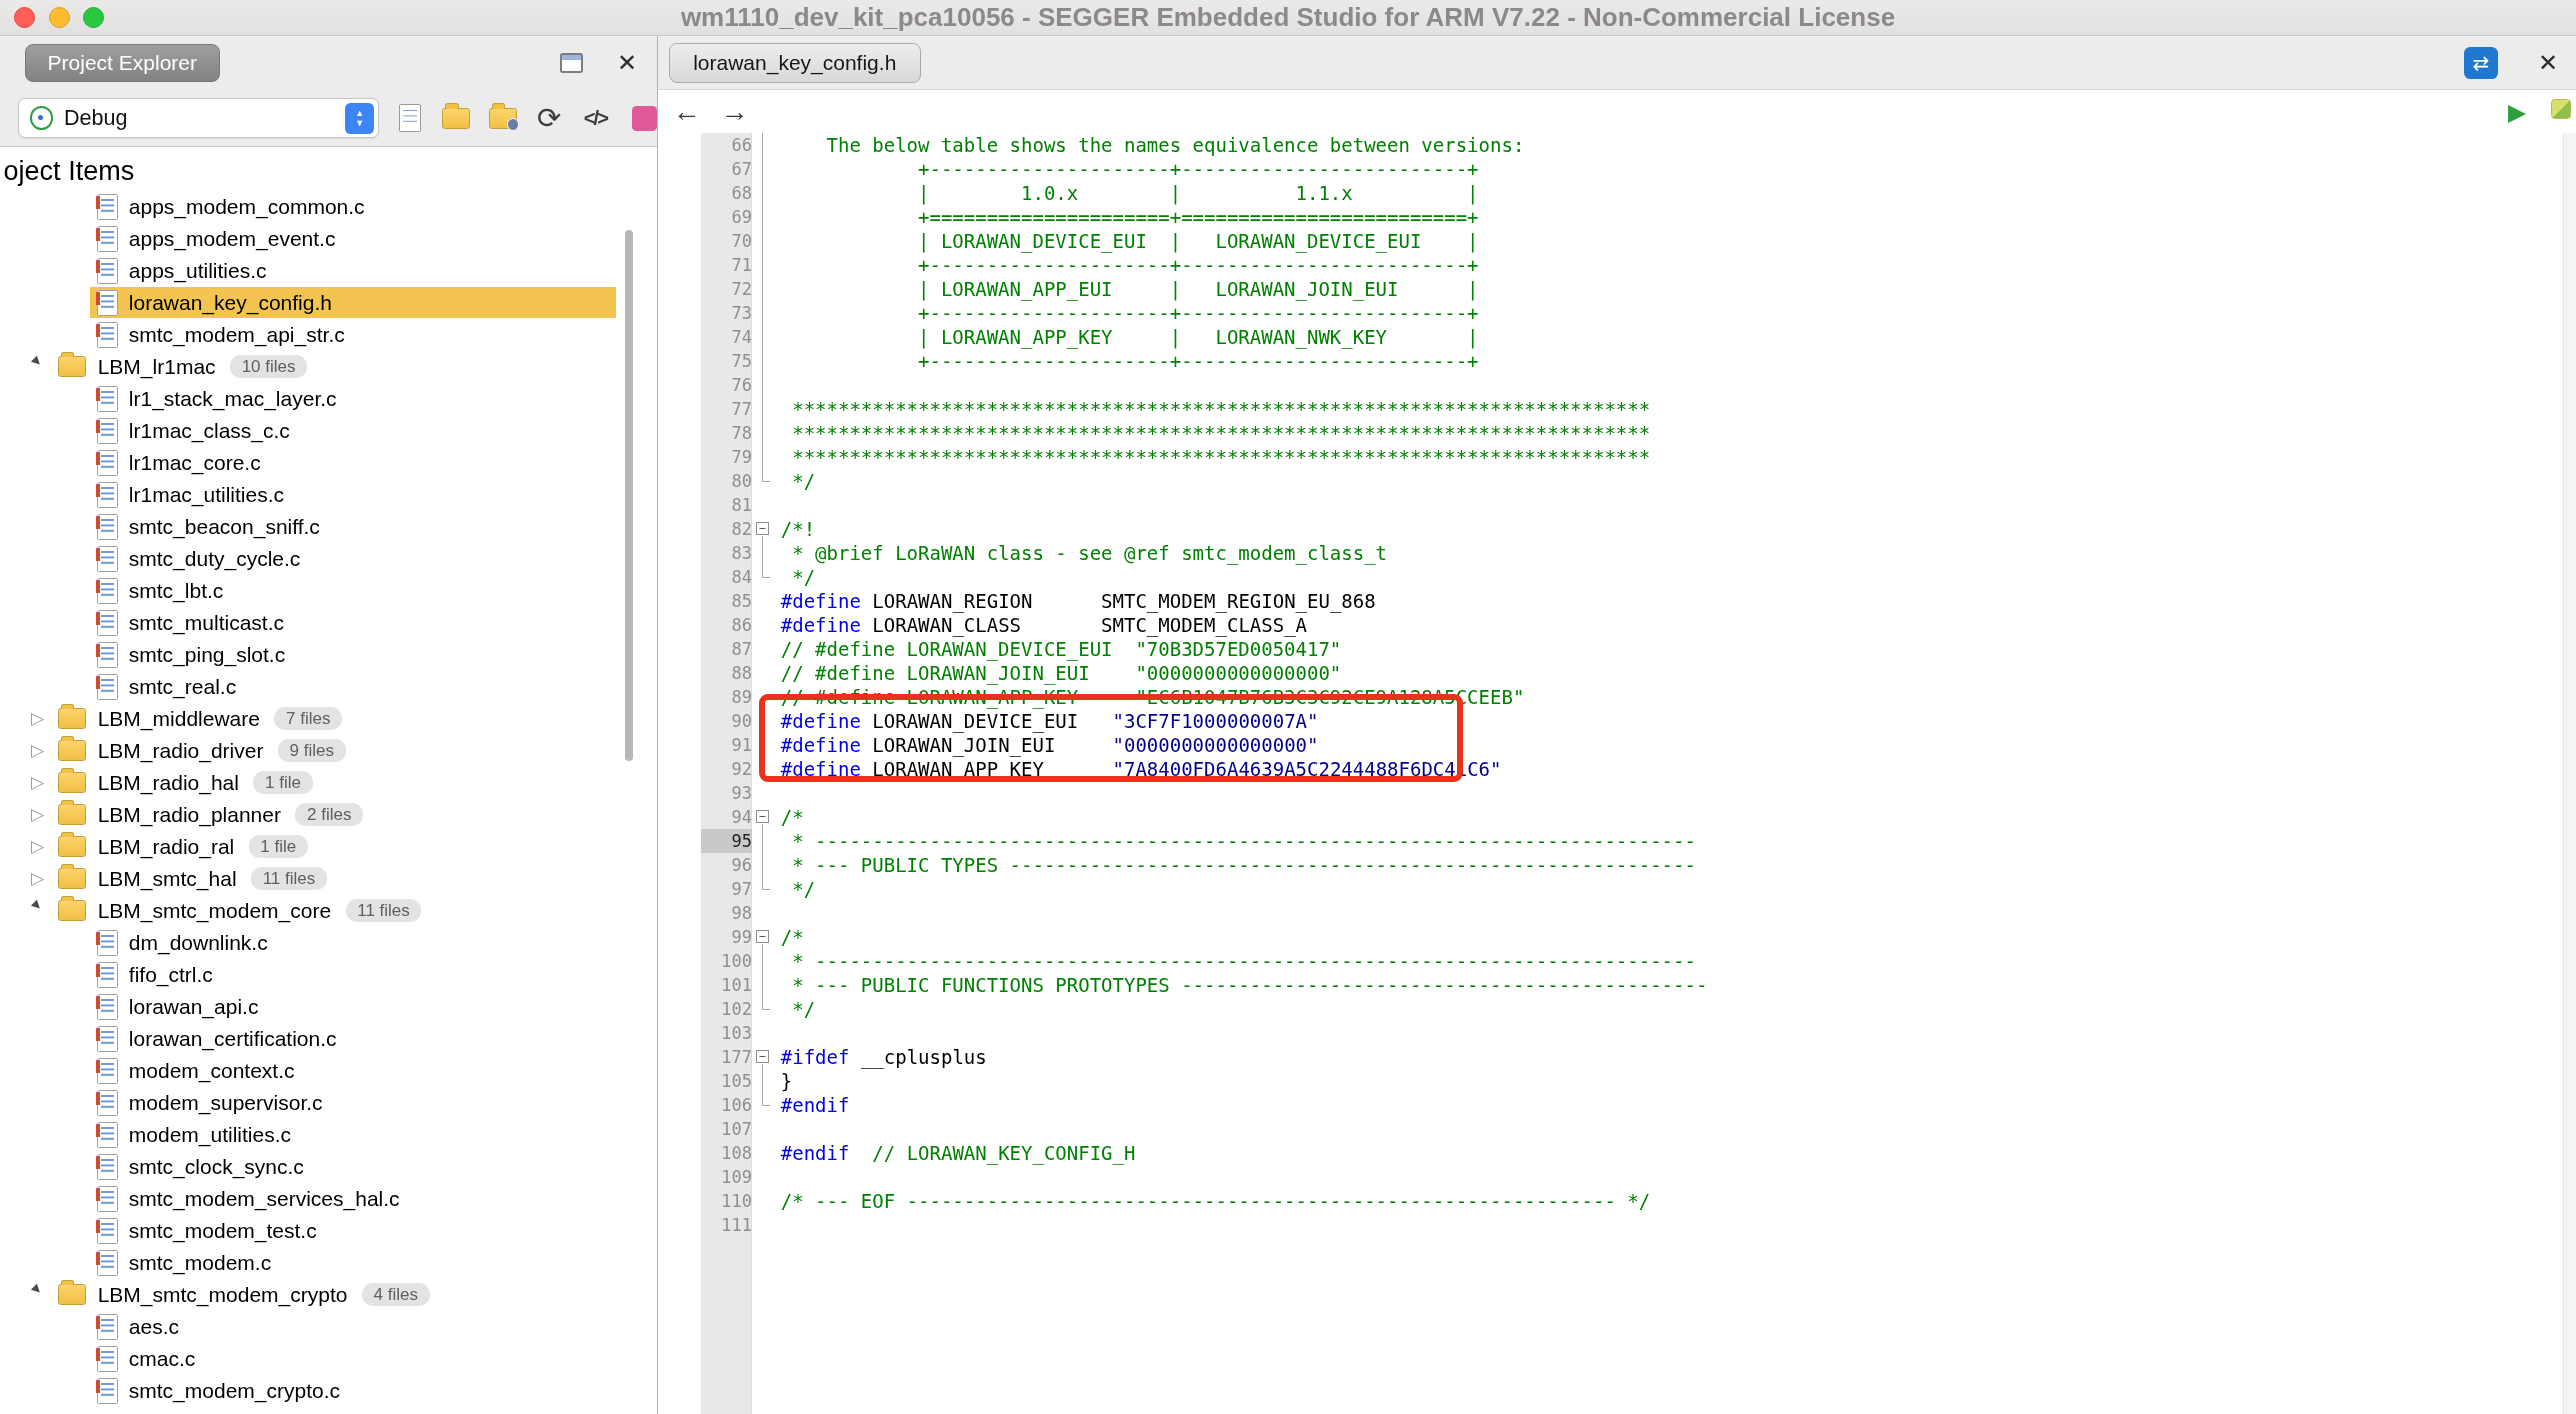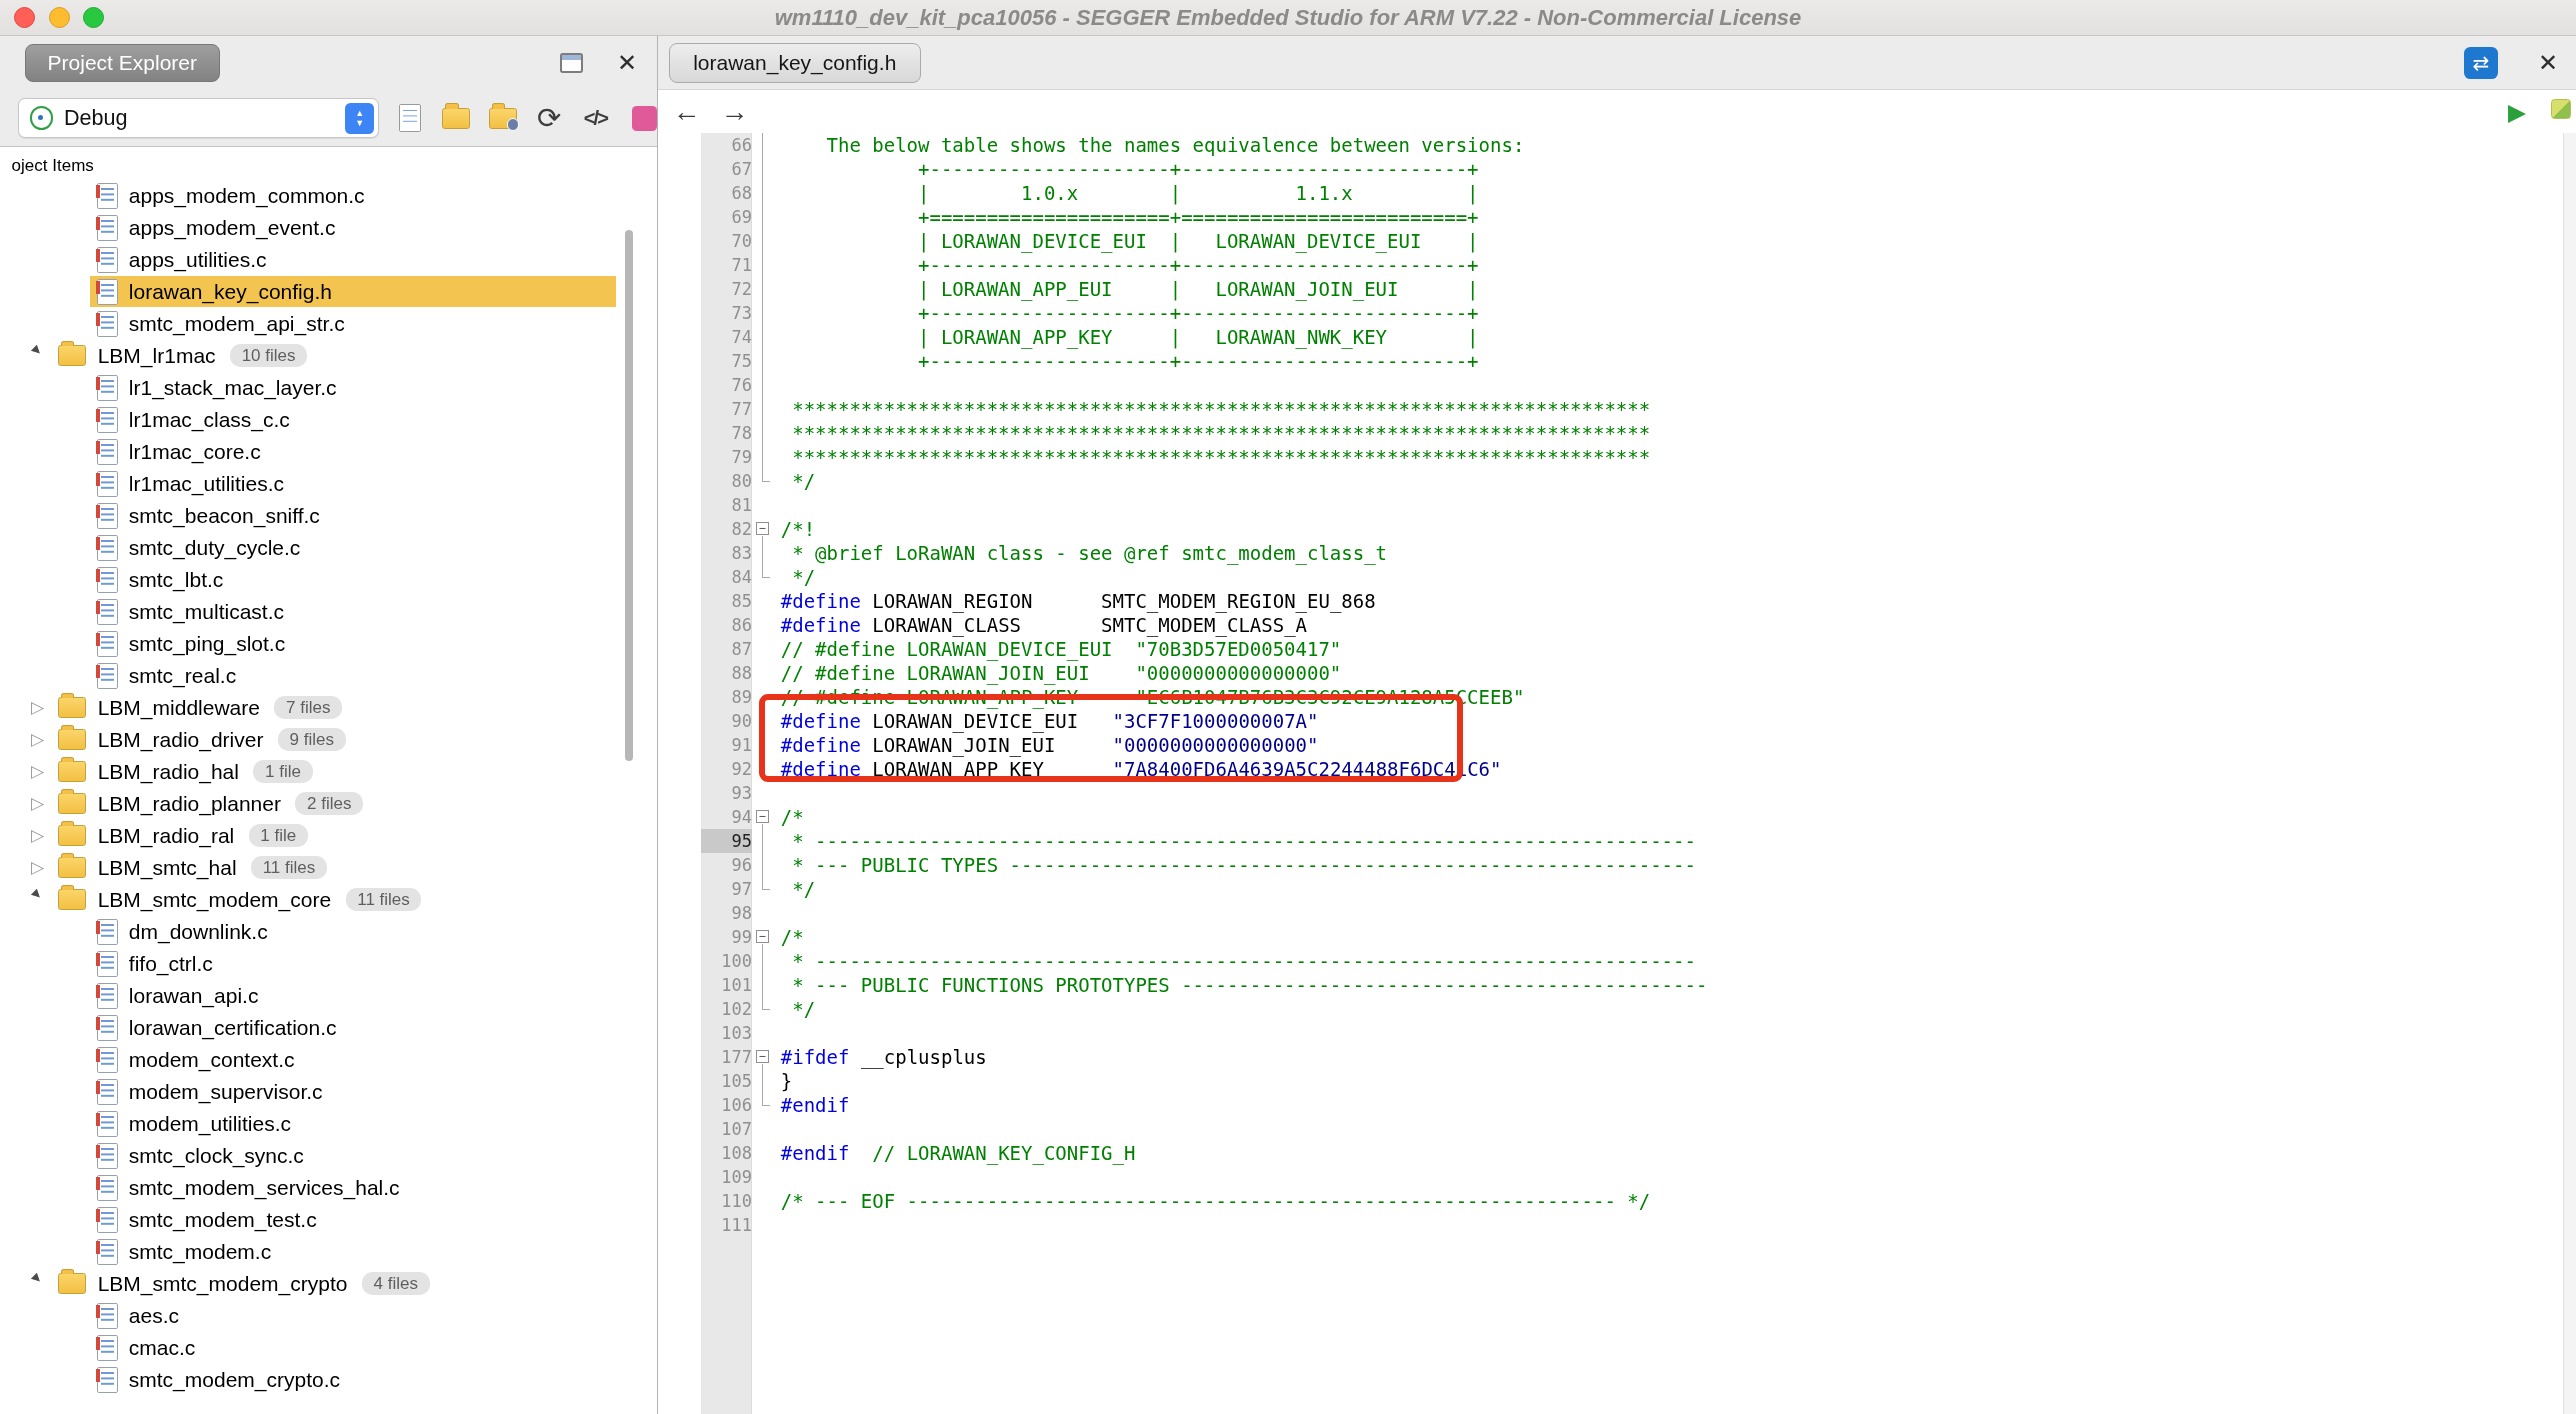--- a/index.html
+++ b/index.html
@@ -8,22 +8,22 @@
   .screen { width:2576px; height:1414px; position:relative; background:#fff; }
 
   
   .titlebar { height:36px; background:linear-gradient(#eceae9,#e3e1e0);
     border-bottom:0.9px solid #c9c7c6; position:relative; display:flex; align-items:center; }
   .traffic { display:flex; gap:13.5px; margin-left:14.4px; }
   .tl { width:21px; height:21px; border-radius:50%; display:inline-block; }
   .tl.red{ background:#ff5f57; border:0.9px solid #e0443e;}
   .tl.yellow{ background:#febc2e; border:0.9px solid #d89c23;}
   .tl.green{ background:#28c840; border:0.9px solid #1eaa31;}
-  .win-title { position:absolute; left:0; right:0; text-align:center; font-size:22px;
-    font-weight:bold; color:#8c8a88;font-style:italic; }
+  .win-title { position:absolute; left:0; right:0; text-align:center; font-size:26px;
+    font-weight:bold; color:#8c8a88; }
 
   
   .main { display:flex; height:1378px; }
   .sidebar { width:658px; border-right:0.9px solid #b3b3b3; position:relative;
     overflow:hidden; background:#fff; display:flex; flex-direction:column;}
   .editor { flex:1; position:relative; overflow:hidden; background:#fff;
     display:flex; flex-direction:column;}
 
   
   .side-top { background:#ececec; border-bottom:0.9px solid #c4c4c4; }
@@ -61,21 +61,21 @@
     background:#f3bf44; border:0.9px solid #c79f37; border-bottom:none;
     border-radius:2.7px 2.7px 0 0;}
   .gear-dot::after{ content:''; position:absolute; right:-3.6px; bottom:-3.6px; width:10.8px;
     height:10.8px; border-radius:50%; background:#6b7ea8; border:1.8px solid #fff;}
   .refresh-ic { font-size:29px; color:#3c3c3c; }
   .code-ic { font-size:20px; font-weight:bold; color:#3c3c3c; letter-spacing:-1.8px; }
   .pink-ic { width:25px; height:25px; background:#e05a9a; border-radius:4.5px; margin-left:5.4px; }
 
   
   .tree-area { flex:1; position:relative; background:#fff; overflow:hidden; }
-  .tree-header { padding:9px 0 3.6px 3.6px; font-size:17px; color:#000;margin-left:8px; }
+  .tree-header { padding:9px 0 3.6px 3.6px; font-size:27px; color:#000; }
   .trow { height:32px; display:flex; align-items:center; position:relative; font-size:21px;
     color:#000; white-space:nowrap; }
   .trow.file { padding-left:97px; }
   .trow.folder { padding-left:31px; }
   .trow > * { position:relative; z-index:1; }
   .trow.selected::before { content:''; position:absolute; left:90px; right:41px; top:0.9px;
     bottom:0.9px; background:#f3c44f; z-index:0; }
   .chev { width:27px; font-size:17px; color:#9a9a9a; display:inline-block; }
   .chev.exp { color:#4a4a4a; transform:rotate(45deg); transform-origin:45% 50%; }
   .tree-fold { width:28px; height:21px; background:linear-gradient(#fbd56a,#f3bf44);

